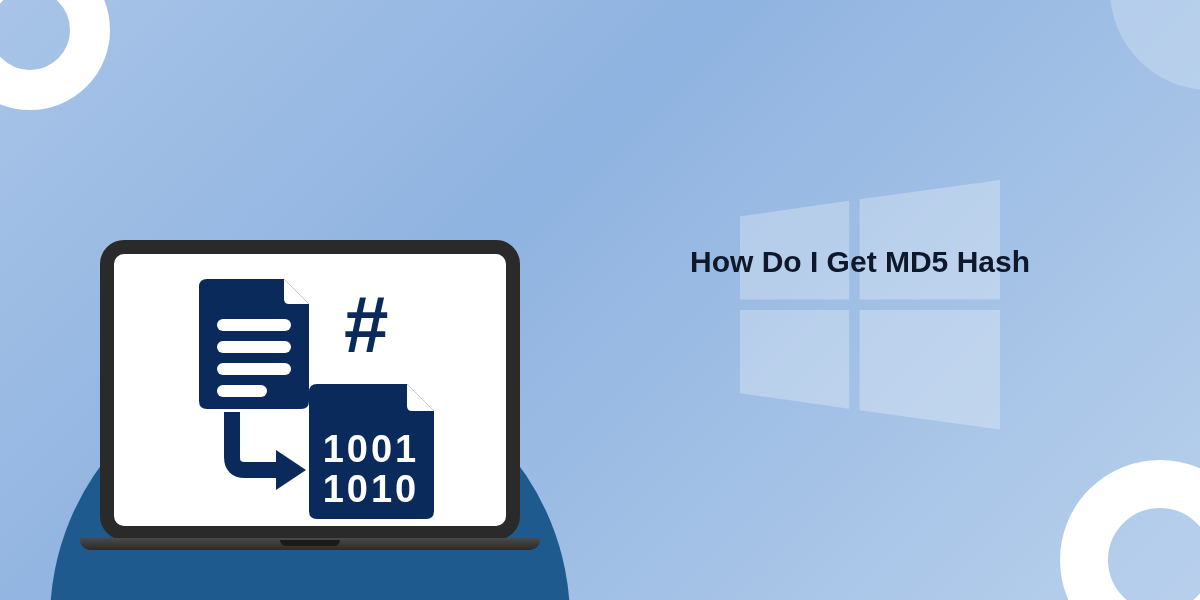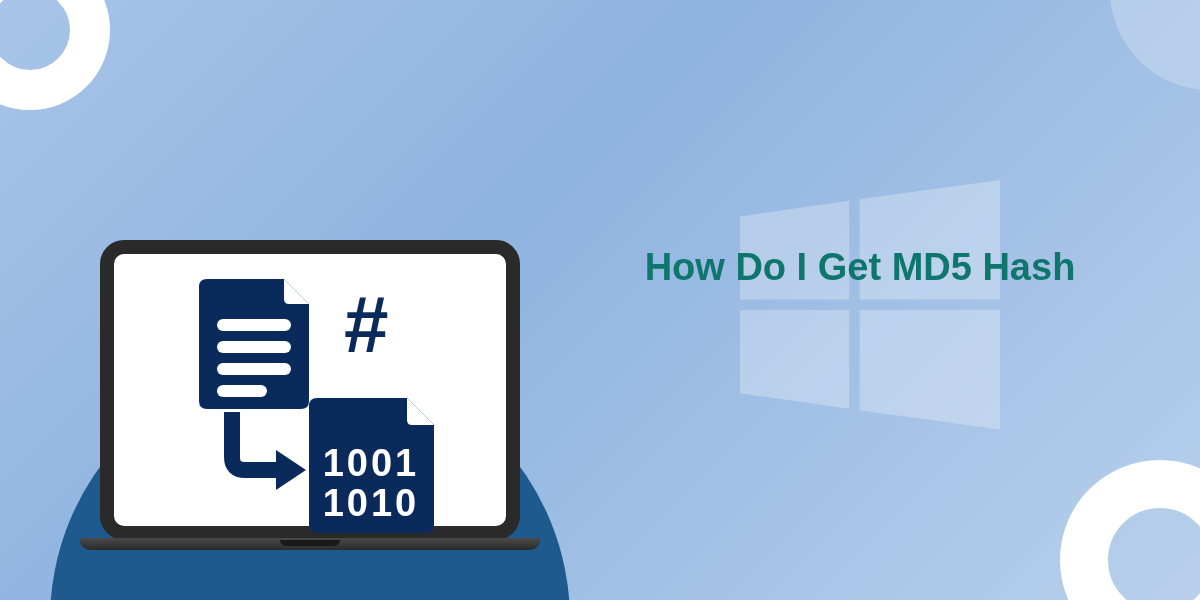--- a/index.html
+++ b/index.html
@@ -114,32 +114,32 @@
       color: #0a2a5c;
       font-family: Arial, sans-serif;
     }
     .icon-arrow {
       position: absolute;
       top: 158px;
       left: 110px;
     }
     .icon-binary {
       position: absolute;
-      top: 144px;
+      top: 130px;
       left: 195px;
     }
     .headline {
       position: absolute;
       top: 240px;
       left: 610px;
       width: 500px;
       text-align: center;
-      font-size: 38px;
+      font-size: 30px;
       font-weight: 800;
-      color: #0f766e;
+      color: #0f172a;
       line-height: 1.45;
     }
   </style>
 </head>
 <body>
 
 <div class="bg-circle-tl"></div>
 <div class="bg-circle-tr"></div>
 <div class="bg-circle-br"></div>
 

